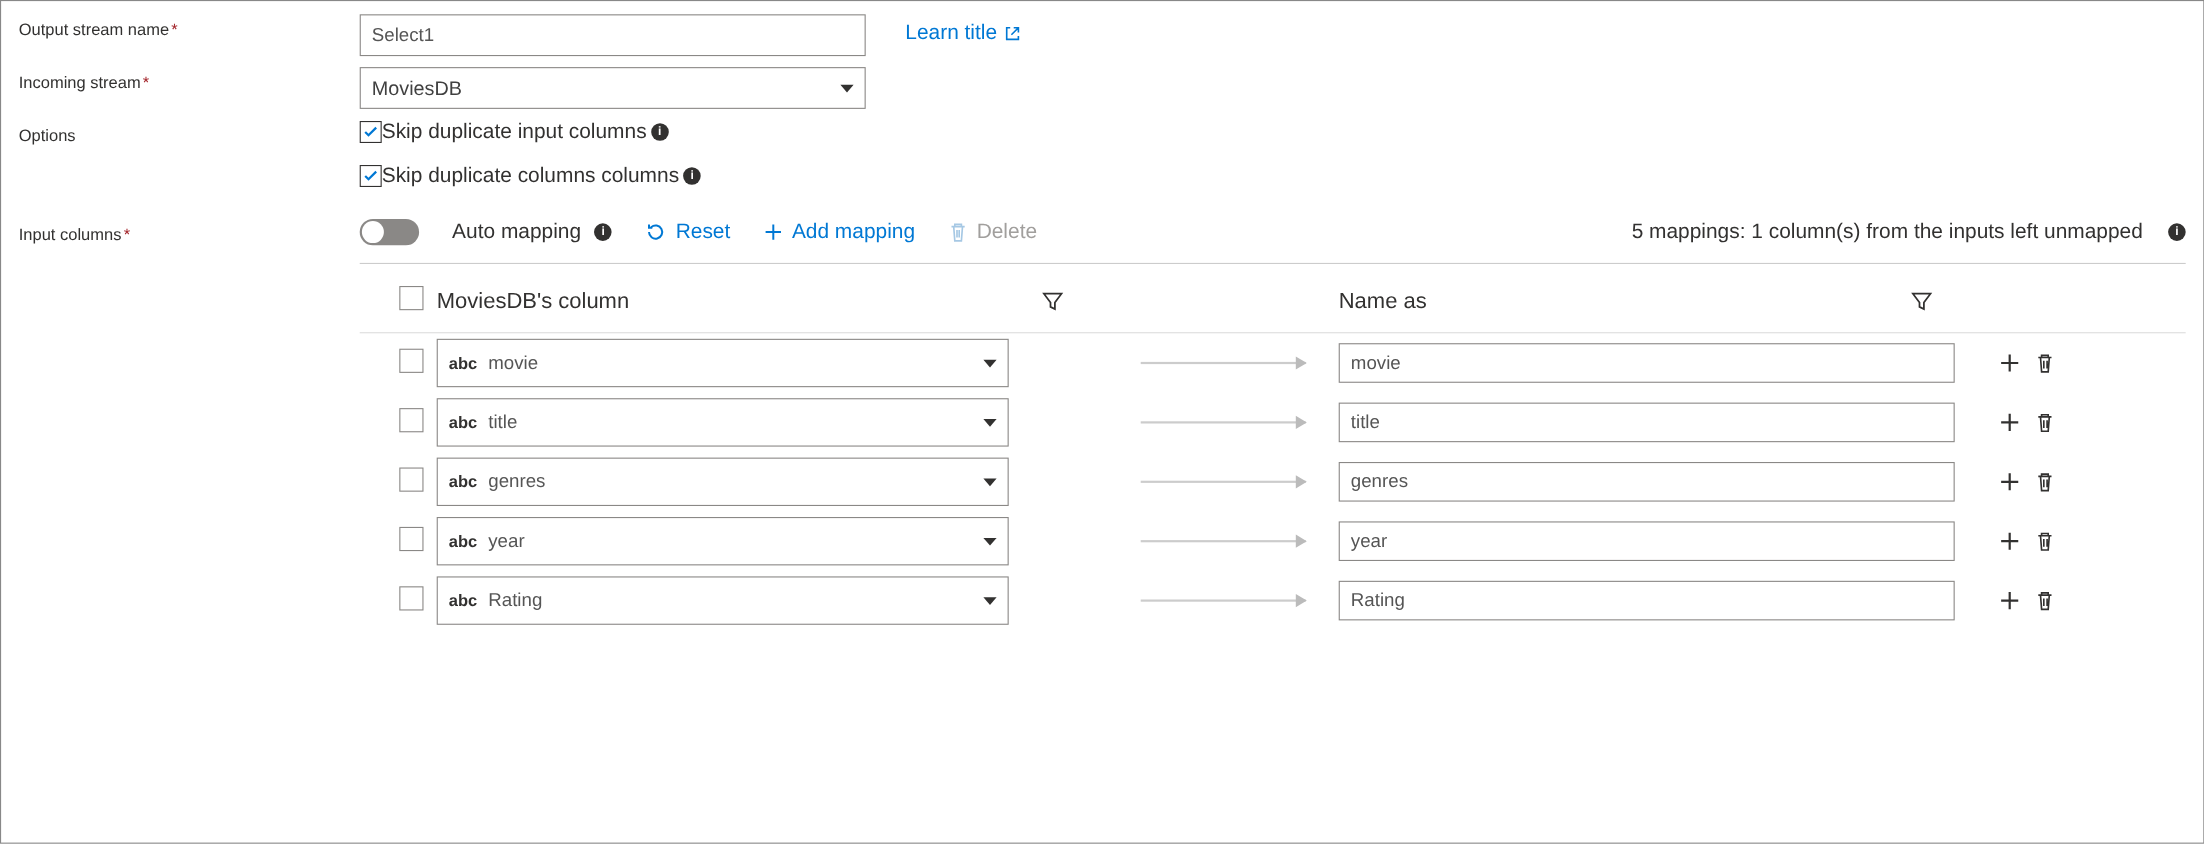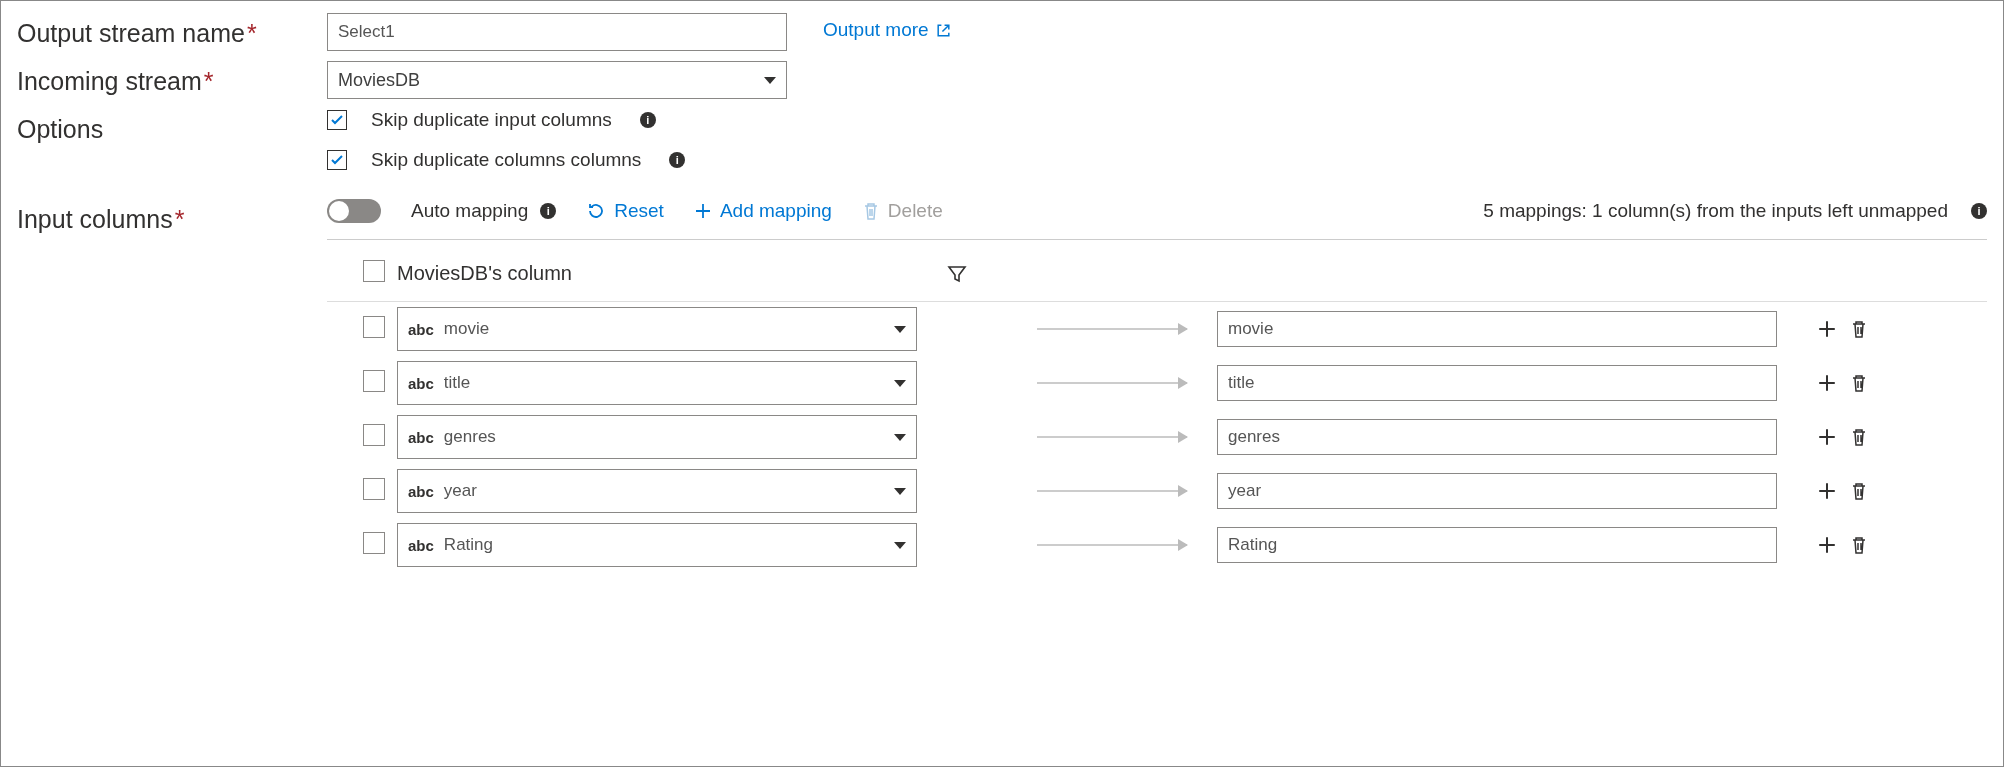--- a/index.html
+++ b/index.html
@@ -15,21 +15,21 @@
     background: #fff;
   }
   .form-row {
     display: flex;
     align-items: flex-start;
     margin-bottom: 10px;
   }
   .label-col {
     width: 310px;
     padding-top: 6px;
-    font-size: 25px;
+    font-size: 15px;
   }
   .req { color: #a4262c; margin-left: 2px; }
   .text-input {
     width: 460px;
     height: 38px;
     border: 1px solid #8a8886;
     padding: 4px 10px;
     font-size: 17px;
     color: #555;
   }
@@ -56,21 +56,21 @@
     margin-left: 36px;
     display: inline-flex;
     align-items: center;
     gap: 6px;
     font-size: 19px;
     padding-top: 6px;
   }
   .checkbox-row {
     display: flex;
     align-items: center;
-    gap: 24px;
+    gap: 0;
     margin-bottom: 18px;
     font-size: 19px;
   }
   .checkbox {
     width: 20px; height: 20px;
     border: 1px solid #323130;
     display: inline-flex;
     align-items: center;
     justify-content: center;
   }
@@ -200,21 +200,21 @@
 </style>
 </head>
 <body>
 
 <div class="form-row">
   <div class="label-col">
     <span>Output stream name</span><span class="req">*</span>
   </div>
   <input class="text-input" value="Select1" style="">
   <a class="learn-more">
-    <span>Output more</span>
+    <span>Learn title</span>
     <svg width="17" height="17" viewBox="0 0 16 16" fill="none" stroke="#0078d4" stroke-width="1.4">
       <path d="M6 3H3v10h10v-3M9 3h4v4M13 3L7 9"></path>
     </svg>
   </a>
 </div>
 
 <div class="form-row">
   <div class="label-col">
     <span>Incoming stream</span><span class="req">*</span>
   </div>
@@ -292,20 +292,26 @@
       <div class="col-check">
         <span class="empty-check" style="display:inline-block;"></span>
       </div>
       <div class="col-source">
         <span>MoviesDB's column</span>
         <svg class="filter-icon" width="20" height="20" viewBox="0 0 20 20" fill="none" stroke="#323130" stroke-width="1.6">
           <path d="M2 3h16l-6 8v6l-4-2v-4z"></path>
         </svg>
       </div>
       <div class="col-arrow"></div>
+      <div class="col-nameas">
+        <span>Name as</span>
+        <svg class="filter-icon" width="20" height="20" viewBox="0 0 20 20" fill="none" stroke="#323130" stroke-width="1.6">
+          <path d="M2 3h16l-6 8v6l-4-2v-4z"></path>
+        </svg>
+      </div>
       <div class="col-actions"></div>
     </div>
 
     <div id="rows-container">
         <div class="table-row">
     <div class="row-check">
       <span class="empty-check" style="display:inline-block;"></span>
     </div>
     <div class="col-source">
       <div class="source-dd">

